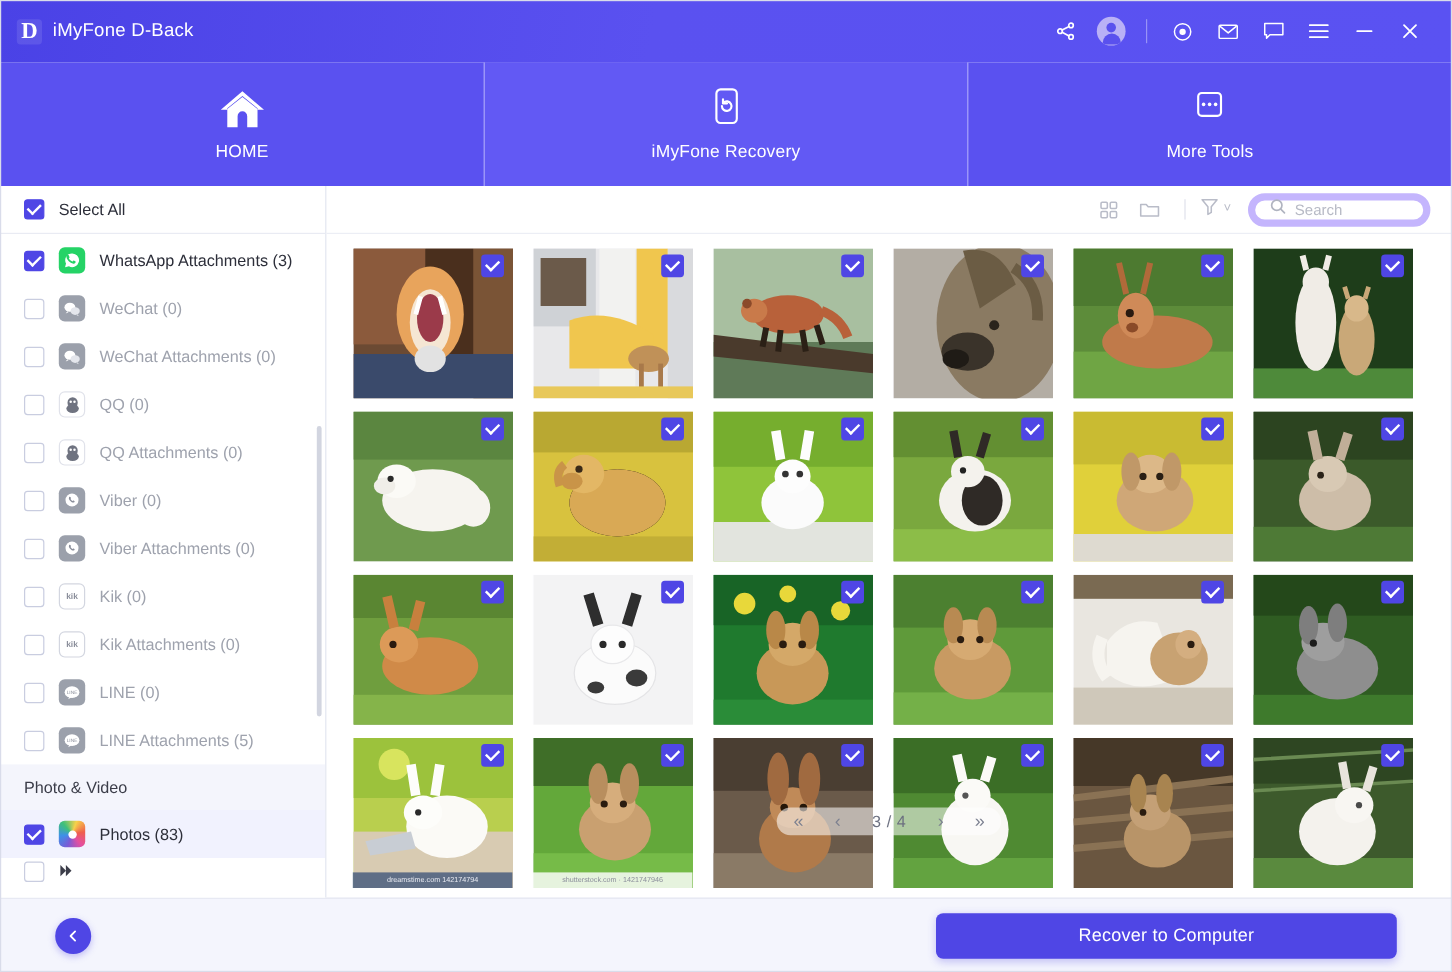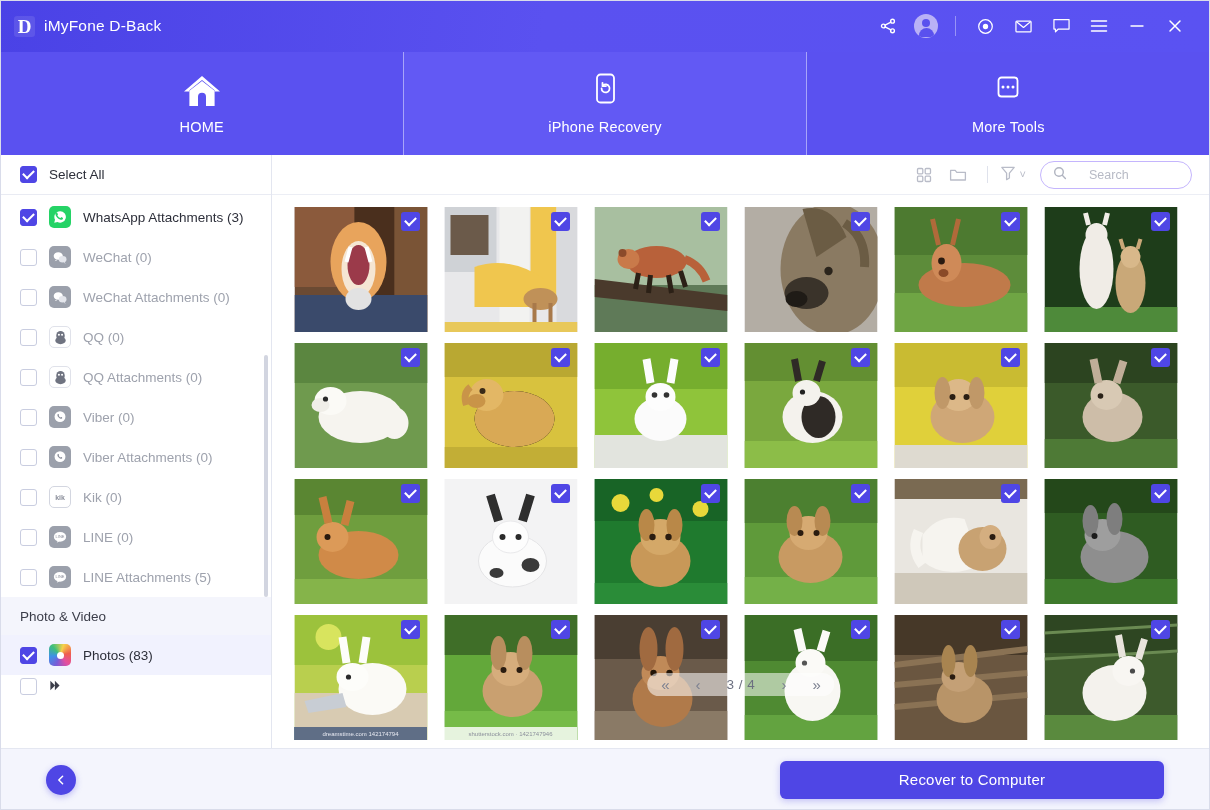--- a/index.html
+++ b/index.html
@@ -165,22 +165,22 @@
   }
   .tool-icon {
     width: 34px; height: 30px;
     display: flex; align-items: center; justify-content: center;
     color: #b9bcc8;
   }
   .tool-sep { width: 1px; height: 17px; background: #dfe2ec; margin: 0 12px; }
   .filter-wrap { display: flex; align-items: center; gap: 4px; color: #b9bcc8; margin-right: 14px; }
   .search-box {
     width: 152px; height: 28px;
-    border: 1px solid #c4b5fd; border-radius: 14px;
-    display: flex; align-items: center; gap: 22px;
+    border: 6px solid #c4b5fd; border-radius: 14px;
+    display: flex; align-items: center; gap: 7px;
     padding: 0 12px;
   }
   .search-box input {
     border: none; outline: none; font-size: 12.5px;
     color: #9ea2ad; width: 100%; background: transparent;
     font-family: "Liberation Sans", sans-serif;
   }
   .search-box input::placeholder { color: #b7bac5; }
 
   .grid-area { flex: 1 1 auto; position: relative; overflow: hidden; padding: 12px 14px 0 22px; }
@@ -325,21 +325,21 @@
       <div class="nav-label">HOME</div>
     </div>
     <div class="nav-tab active">
       <div class="nav-icon">
         <svg width="32" height="38" viewBox="0 0 32 38" fill="none" stroke="#fff" stroke-width="1.8">
           <rect x="8" y="2.5" width="17" height="28" rx="3.5"></rect>
           <path d="M12.6 16.4a4 4 0 1 0 1.3-2.9" stroke-linecap="round"></path>
           <path d="M13.5 10.8v3.4h3.3" stroke-linecap="round" stroke-linejoin="round"></path>
         </svg>
       </div>
-      <div class="nav-label">iPhone Recovery</div>
+      <div class="nav-label">iMyFone Recovery</div>
     </div>
     <div class="nav-tab">
       <div class="nav-icon">
         <svg width="36" height="34" viewBox="0 0 36 34" fill="none" stroke="#fff" stroke-width="1.8">
           <rect x="8.5" y="3.5" width="19" height="19" rx="3"></rect>
           <circle cx="13" cy="13" r="1.5" fill="#fff" stroke="none"></circle>
           <circle cx="18" cy="13" r="1.5" fill="#fff" stroke="none"></circle>
           <circle cx="23" cy="13" r="1.5" fill="#fff" stroke="none"></circle>
         </svg>
       </div>
@@ -439,20 +439,25 @@
           </div>
           <div class="src-label">Viber Attachments (0)</div>
         </div>
 
         <div class="src-item">
           <div class="cbox"></div>
           <div class="src-icon kik">kik</div>
           <div class="src-label">Kik (0)</div>
         </div>
 
+        <div class="src-item">
+          <div class="cbox"></div>
+          <div class="src-icon kik">kik</div>
+          <div class="src-label">Kik Attachments (0)</div>
+        </div>
 
         <div class="src-item">
           <div class="cbox"></div>
           <div class="src-icon">
             <svg width="14" height="13" viewBox="0 0 16 14" fill="#fff">
                 <ellipse cx="8" cy="6.2" rx="7" ry="5.6"></ellipse>
                 <path d="M5.6 10.4 4.3 13l3-1.8z"></path>
                 <text x="8" y="8" font-size="4.6" fill="#8a8e9a" text-anchor="middle" font-family="sans-serif">LINE</text>
               </svg>
           </div>

